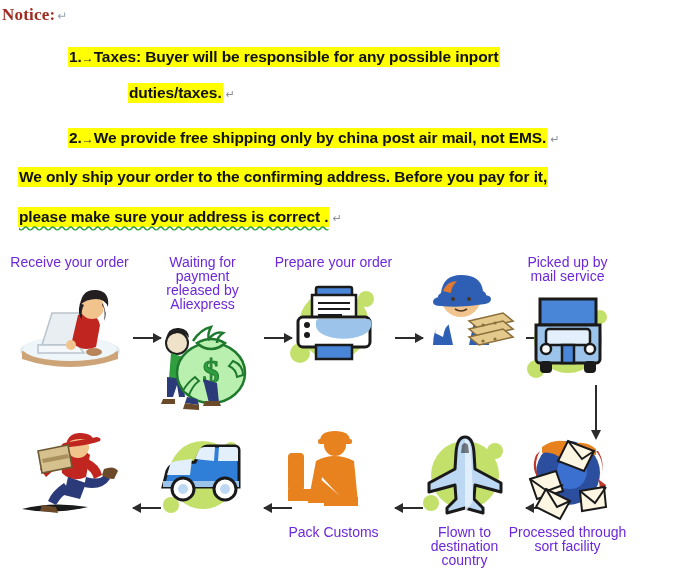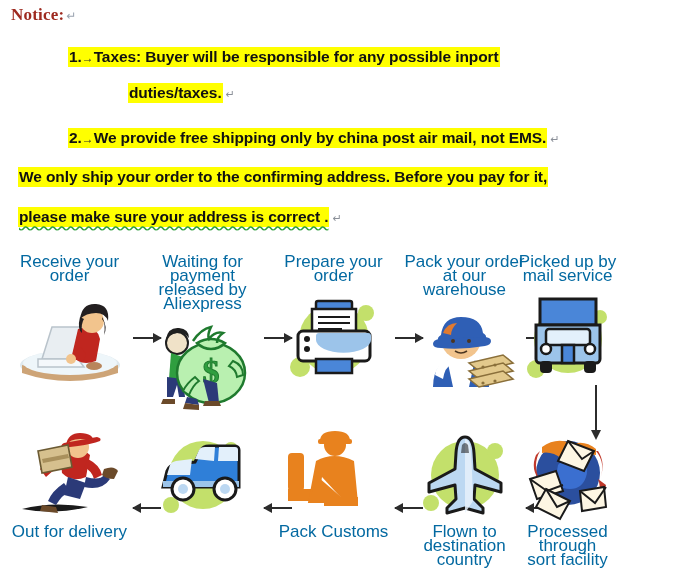--- a/index.html
+++ b/index.html
@@ -3,21 +3,21 @@
 <meta charset="utf-8">
 <style>
   html,body{margin:0;padding:0;background:#ffffff;}
   body{
     width:685px;height:586px;position:relative;overflow:hidden;
     font-family:"Liberation Sans",sans-serif;
     color:#000;
   }
   
   #notice-title{
-    position:absolute;left:11px;top:5px;
+    position:absolute;left:2px;top:5px;
     font-family:"Liberation Serif",serif;
     font-weight:bold;font-size:17px;color:#9e2a20;
     letter-spacing:.2px;
   }
   .pilcrow{color:#9aa3b0;font-weight:normal;font-size:12px;margin-left:2px;}
   .pilcrow-dark{color:#8a8f98;font-weight:normal;font-size:11px;margin-left:3px;}
 
   .nline{
     position:absolute;
     font-family:Liberation Sans, sans-serif;
@@ -41,21 +41,21 @@
   #nline3{left:68px;top:129px;}
   #nline4{left:18px;top:168px;}
   #nline5{left:18px;top:208px;}
 
   
   #flow{position:absolute;left:0;top:255px;width:685px;height:331px;}
 
   .cell{position:absolute;width:123px;text-align:center;}
   .cell .label{
     font-family:"Liberation Sans",sans-serif;
-    font-size:17px;line-height:14px;color:#0369a1;
+    font-size:14px;line-height:14px;color:#6d28d9;
     white-space:pre-line;
   }
   .art{position:relative;width:123px;height:100px;margin:0 auto;}
 
   
   .r1{top:0px;}
   .r1 .art{margin-top:4px;}
 
   .c0{left:8px;} .c1{left:141px;} .c2{left:272px;} .c3{left:403px;} .c4{left:506px;}
 
@@ -178,22 +178,20 @@
         <circle cx="35" cy="52" r="3" fill="#1a1a1a"></circle>
         <circle cx="35" cy="62" r="3" fill="#1a1a1a"></circle>
         <rect x="44" y="72" width="36" height="14" fill="#4a86d8" stroke="#1a1a1a" stroke-width="2.5"></rect>
       </svg>
     </div>
   </div>
 
   <div class="harrow" style="left:395px;top:82px;width:28px;"></div>
 
   <div class="cell r1 c3">
-    <div class="label">Pack your order
-at our warehouse</div>
     <div class="art">
       <svg width="123" height="100" viewBox="0 0 123 100">
         <path d="M30 86 q0 -28 28 -30 q28 2 28 30 z" fill="#2f5fb5"></path>
         <path d="M44 58 q14 -6 28 0 l-6 28 l-16 0 z" fill="#ffffff"></path>
         <path d="M44 58 q-10 4 -12 16 l8 4 q2 -12 8 -14 z" fill="#ffffff"></path>
         <circle cx="58" cy="38" r="20" fill="#f2c48d"></circle>
         <path d="M38 34 q2 -18 20 -18 q20 0 22 16 q4 2 3 6 l-48 2 q-1 -4 3 -6z" fill="#2f5fb5"></path>
         <path d="M36 38 q-6 1 -6 5 q0 4 8 4 q20 2 44 -2 q6 -1 6 -5 q0 -4 -8 -4 z" fill="#2f5fb5"></path>
         <path d="M40 32 q4 -10 14 -10 q-6 6 -6 12 z" fill="#e07a30"></path>
         <circle cx="50" cy="40" r="2" fill="#4a3520"></circle>
@@ -246,21 +244,20 @@
         <path d="M56 18 q-4 2 -2 5 l16 -2 q14 -2 22 -5 q2 -3 -3 -4z" fill="#c0261f"></path>
         <path d="M30 26 l30 -6 l4 22 l-30 6 z" fill="#d6c08e" stroke="#6b5a33" stroke-width="1.6"></path>
         <path d="M34 34 l26 -5 l1 4 l-26 5z" fill="#8a6f3a" opacity=".6"></path>
         <path d="M60 52 l18 6 l-6 16 l-16 -4 z" fill="#2b3a78"></path>
         <path d="M56 58 q-12 8 -16 18 l8 4 q6 -10 14 -14z" fill="#2b3a78"></path>
         <path d="M78 52 q14 4 18 -2 l6 4 q-8 12 -26 8z" fill="#2b3a78"></path>
         <path d="M34 80 l14 2 l2 6 l-18 -2z" fill="#6b4a2a"></path>
         <path d="M96 44 q10 -4 14 2 l-4 8 q-8 0 -12 -4z" fill="#6b4a2a"></path>
       </svg>
     </div>
-    <div class="label">Out for delivery</div>
   </div>
 
   <div class="harrow left" style="left:133px;top:252px;width:28px;"></div>
 
   <div class="cell row2 c1">
     <div class="art">
       <svg width="123" height="100" viewBox="0 0 123 100">
         <circle cx="62" cy="50" r="34" fill="#c3e06b"></circle>
         <circle cx="90" cy="24" r="7" fill="#c3e06b"></circle>
         <circle cx="30" cy="80" r="8" fill="#c3e06b"></circle>

